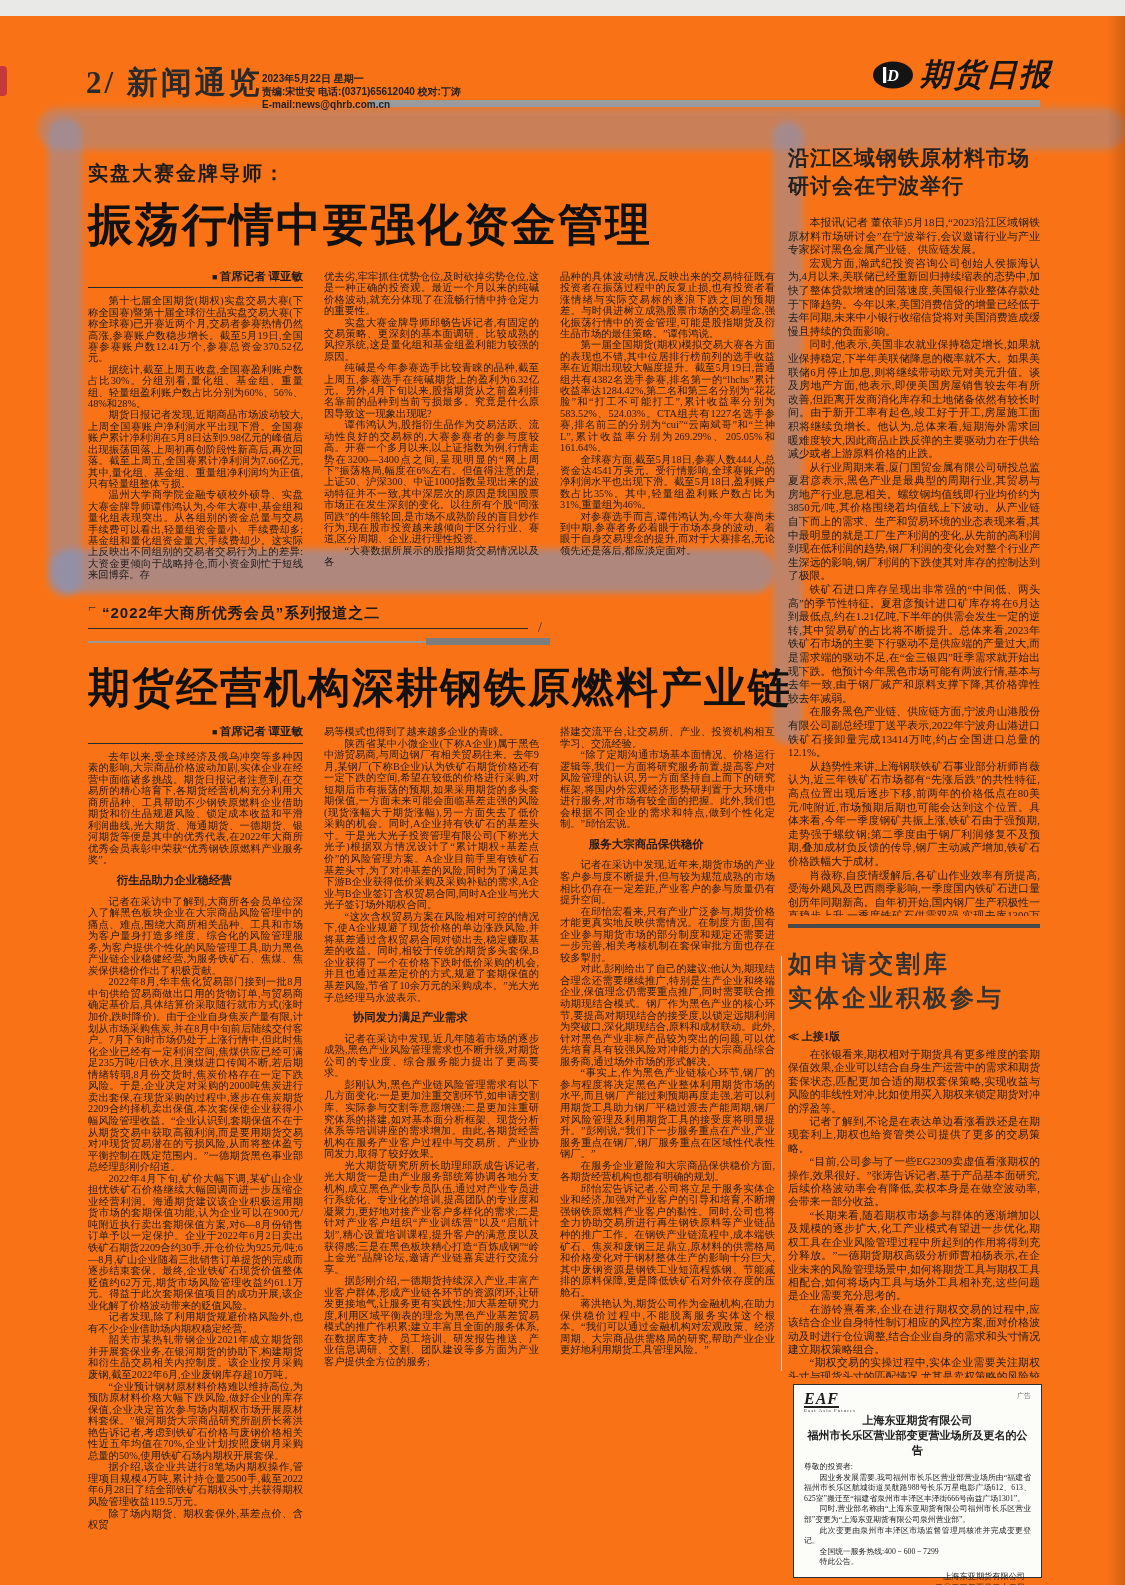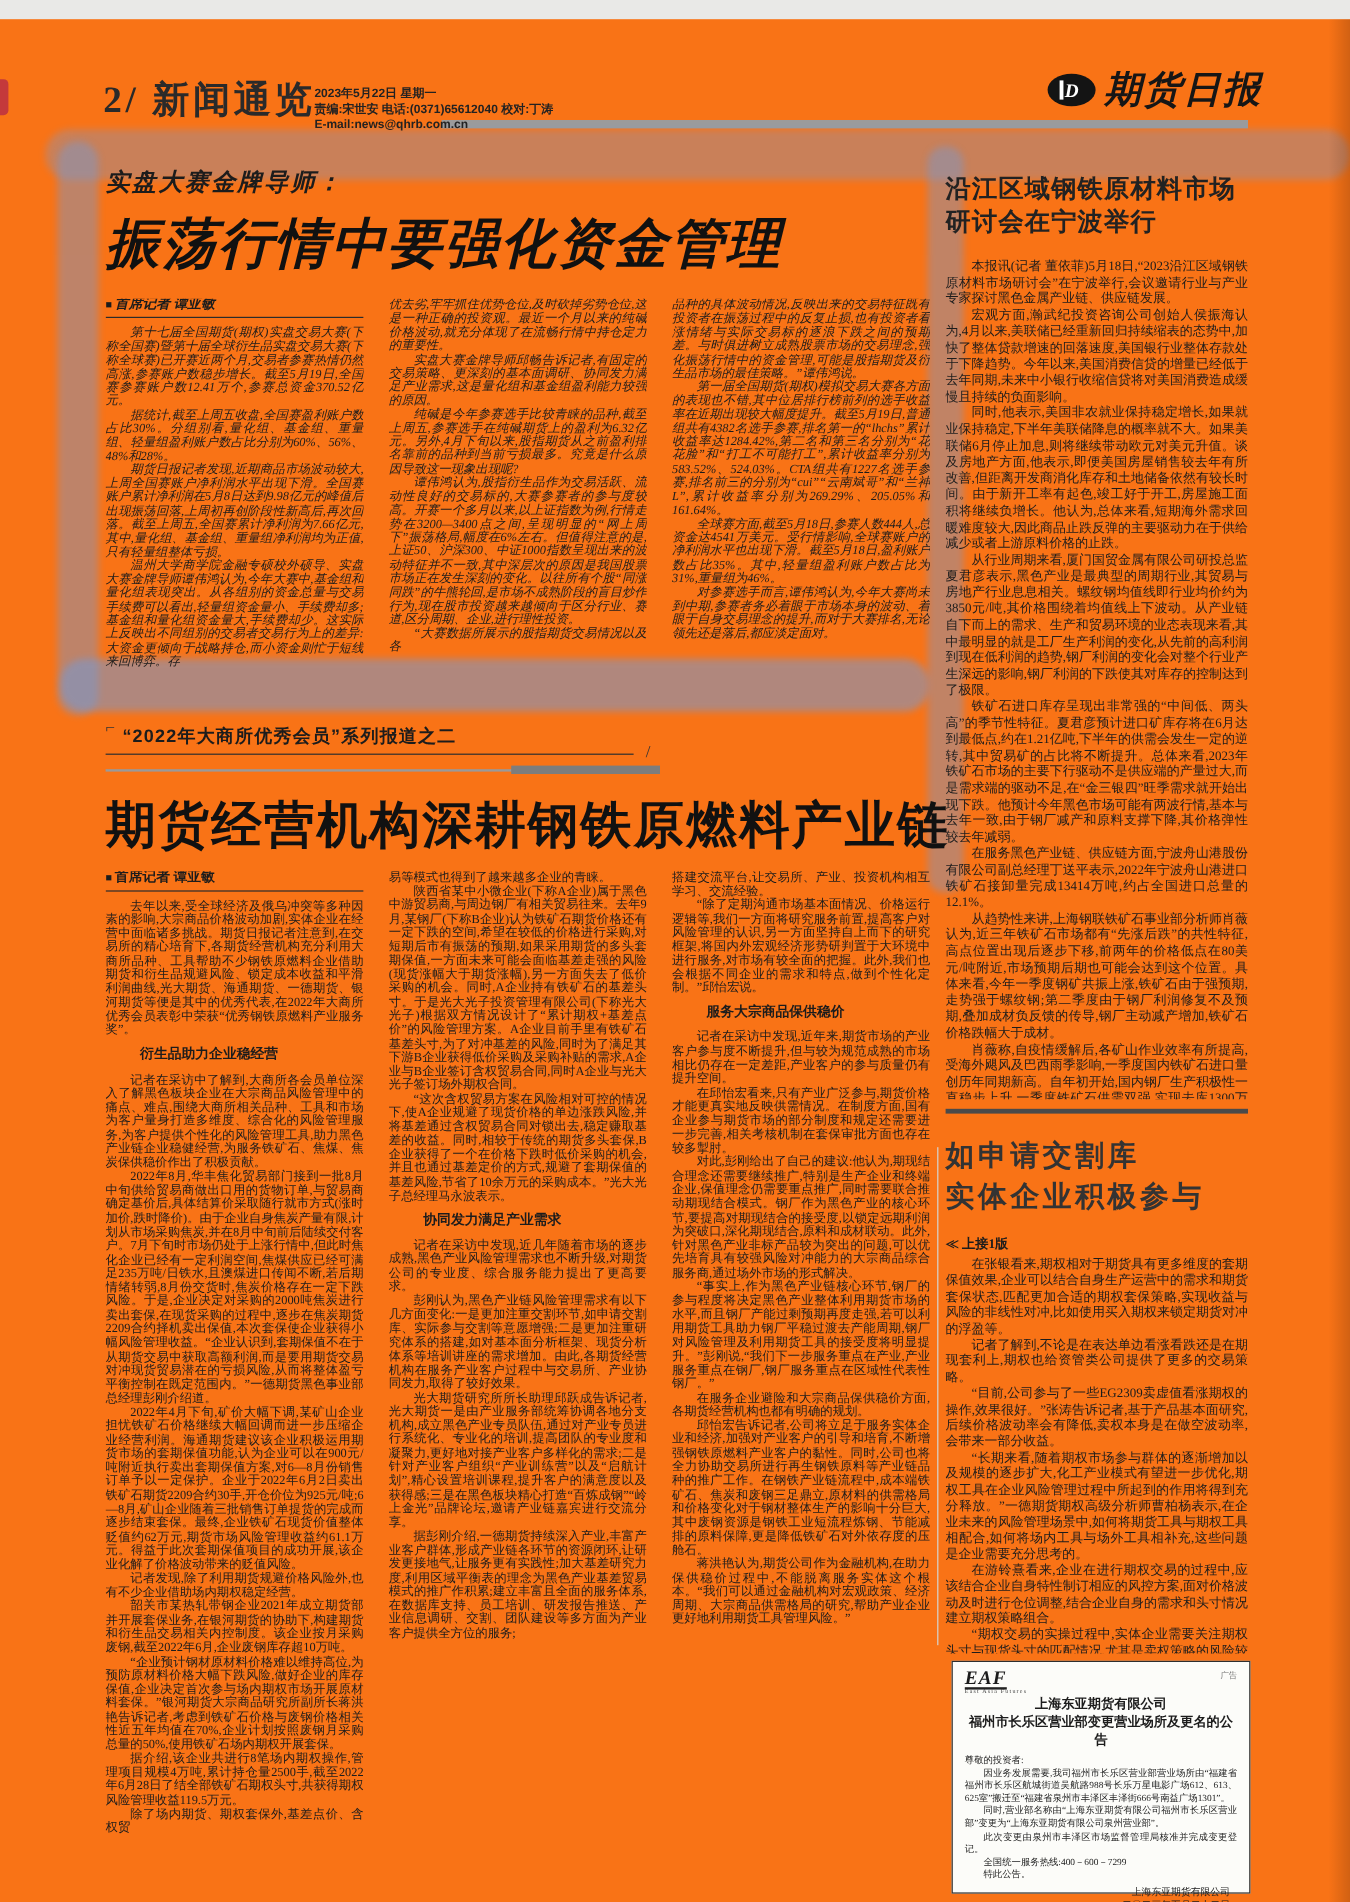--- a/index.html
+++ b/index.html
@@ -23,24 +23,24 @@
   .pub-info { left:262px; top:56px; font-family:"Liberation Sans",sans-serif; font-size:10px;
               font-weight:600; line-height:13px; color:#222; }
   .header-bar { left:368px; top:84px; width:672px; height:7px; background:#9b9b9b; }
   .masthead { left:872px; top:38px; display:flex; align-items:center; gap:6px; z-index:2; }
   .masthead-title { font-size:31px; font-weight:900; letter-spacing:2px; font-style:italic; color:#161616; }
   
   .bodytext p { margin:0; text-indent:2em; text-align:justify; }
   .bodytext p.cont { text-indent:0; }
   .bodytext h4 { font-size:11.5px; font-weight:700; text-indent:2.5em; margin:9px 0; }
   .byline { font-size:11.5px; font-weight:700; border-bottom:1.5px solid #2b2b2b;
-            padding-bottom:4px; margin-bottom:7px; }
+            padding-bottom:4px; margin-bottom:7px;text-align:right; }
   .byline .sq { font-size:9px; }
   
-  .a1 { left:88px; top:122px; width:687px; z-index:2;font-style:italic; }
+  .a1 { left:88px; top:144px; width:687px; z-index:2; }
   .a1-kicker { font-size:20px; font-weight:700; letter-spacing:2px; }
   .a1-headline { margin-top:8px; font-size:45px; font-weight:900; letter-spacing:2px; color:#111; white-space:nowrap; }
   .a1-cols { margin-top:16px; display:flex; gap:21px; }
   .a1-cols .col { width:215px; height:324px; overflow:hidden; font-size:10.3px; line-height:11.4px; }
   
   .a2 { left:788px; top:128px; width:252px; z-index:2; }
   .a2-headline { font-family:"Liberation Sans",sans-serif; font-size:21px; font-weight:700;
                  line-height:28px; letter-spacing:1px; color:#222; }
   .a2-body { margin-top:16px; height:700px; overflow:hidden; font-size:10.8px; line-height:13.6px; }
   .a2-rule { margin-top:8px; height:4px; background:#4a4a4a; }
@@ -114,21 +114,21 @@
         <div class="byline"><span class="sq">■ </span><span>首席记者 谭亚敏</span></div>
         <div>
             <p>第十七届全国期货(期权)实盘交易大赛(下称全国赛)暨第十届全球衍生品实盘交易大赛(下称全球赛)已开赛近两个月,交易者参赛热情仍然高涨,参赛账户数稳步增长。截至5月19日,全国赛参赛账户数12.41万个,参赛总资金370.52亿元。</p>
             <p>据统计,截至上周五收盘,全国赛盈利账户数占比30%。分组别看,量化组、基金组、重量组、轻量组盈利账户数占比分别为60%、56%、48%和28%。</p>
             <p>期货日报记者发现,近期商品市场波动较大,上周全国赛账户净利润水平出现下滑。全国赛账户累计净利润在5月8日达到9.98亿元的峰值后出现振荡回落,上周初再创阶段性新高后,再次回落。截至上周五,全国赛累计净利润为7.66亿元,其中,量化组、基金组、重量组净利润均为正值,只有轻量组整体亏损。</p>
             <p>温州大学商学院金融专硕校外硕导、实盘大赛金牌导师谭伟鸿认为,今年大赛中,基金组和量化组表现突出。从各组别的资金总量与交易手续费可以看出,轻量组资金量小、手续费却多;基金组和量化组资金量大,手续费却少。这实际上反映出不同组别的交易者交易行为上的差异:大资金更倾向于战略持仓,而小资金则忙于短线来回博弈。存</p>
           </div>
       </div>
       <div class="col">
           <p class="cont">优去劣,牢牢抓住优势仓位,及时砍掉劣势仓位,这是一种正确的投资观。最近一个月以来的纯碱价格波动,就充分体现了在流畅行情中持仓定力的重要性。</p>
-          <p>实盘大赛金牌导师邱畅告诉记者,有固定的交易策略、更深刻的基本面调研、协同发力满足产业需求,这是量化组和基金组盈利能力较强的原因。</p>
+          <p>实盘大赛金牌导师邱畅告诉记者,有固定的交易策略、更深刻的基本面调研、比较成熟的风控系统,这是量化组和基金组盈利能力较强的原因。</p>
           <p>纯碱是今年参赛选手比较青睐的品种,截至上周五,参赛选手在纯碱期货上的盈利为6.32亿元。另外,4月下旬以来,股指期货从之前盈利排名靠前的品种到当前亏损最多。究竟是什么原因导致这一现象出现呢?</p>
           <p>谭伟鸿认为,股指衍生品作为交易活跃、流动性良好的交易标的,大赛参赛者的参与度较高。开赛一个多月以来,以上证指数为例,行情走势在3200—3400点之间,呈现明显的“网上周下”振荡格局,幅度在6%左右。但值得注意的是,上证50、沪深300、中证1000指数呈现出来的波动特征并不一致,其中深层次的原因是我国股票市场正在发生深刻的变化。以往所有个股“同涨同跌”的牛熊轮回,是市场不成熟阶段的盲目炒作行为,现在股市投资越来越倾向于区分行业、赛道,区分周期、企业,进行理性投资。</p>
           <p>“大赛数据所展示的股指期货交易情况以及各</p>
         </div>
       <div class="col">
           <p class="cont">品种的具体波动情况,反映出来的交易特征既有投资者在振荡过程中的反复止损,也有投资者看涨情绪与实际交易标的逐浪下跌之间的预期差。与时俱进树立成熟股票市场的交易理念,强化振荡行情中的资金管理,可能是股指期货及衍生品市场的最佳策略。”谭伟鸿说。</p>
           <p>第一届全国期货(期权)模拟交易大赛各方面的表现也不错,其中位居排行榜前列的选手收益率在近期出现较大幅度提升。截至5月19日,普通组共有4382名选手参赛,排名第一的“lhchs”累计收益率达1284.42%,第二名和第三名分别为“花花脸”和“打工不可能打工”,累计收益率分别为583.52%、524.03%。CTA组共有1227名选手参赛,排名前三的分别为“cui”“云南斌哥”和“兰神L”,累计收益率分别为269.29%、205.05%和161.64%。</p>
           <p>全球赛方面,截至5月18日,参赛人数444人,总资金达4541万美元。受行情影响,全球赛账户的净利润水平也出现下滑。截至5月18日,盈利账户数占比35%。其中,轻量组盈利账户数占比为31%,重量组为46%。</p>
           <p>对参赛选手而言,谭伟鸿认为,今年大赛尚未到中期,参赛者务必着眼于市场本身的波动、着眼于自身交易理念的提升,而对于大赛排名,无论领先还是落后,都应淡定面对。</p>
         </div>

